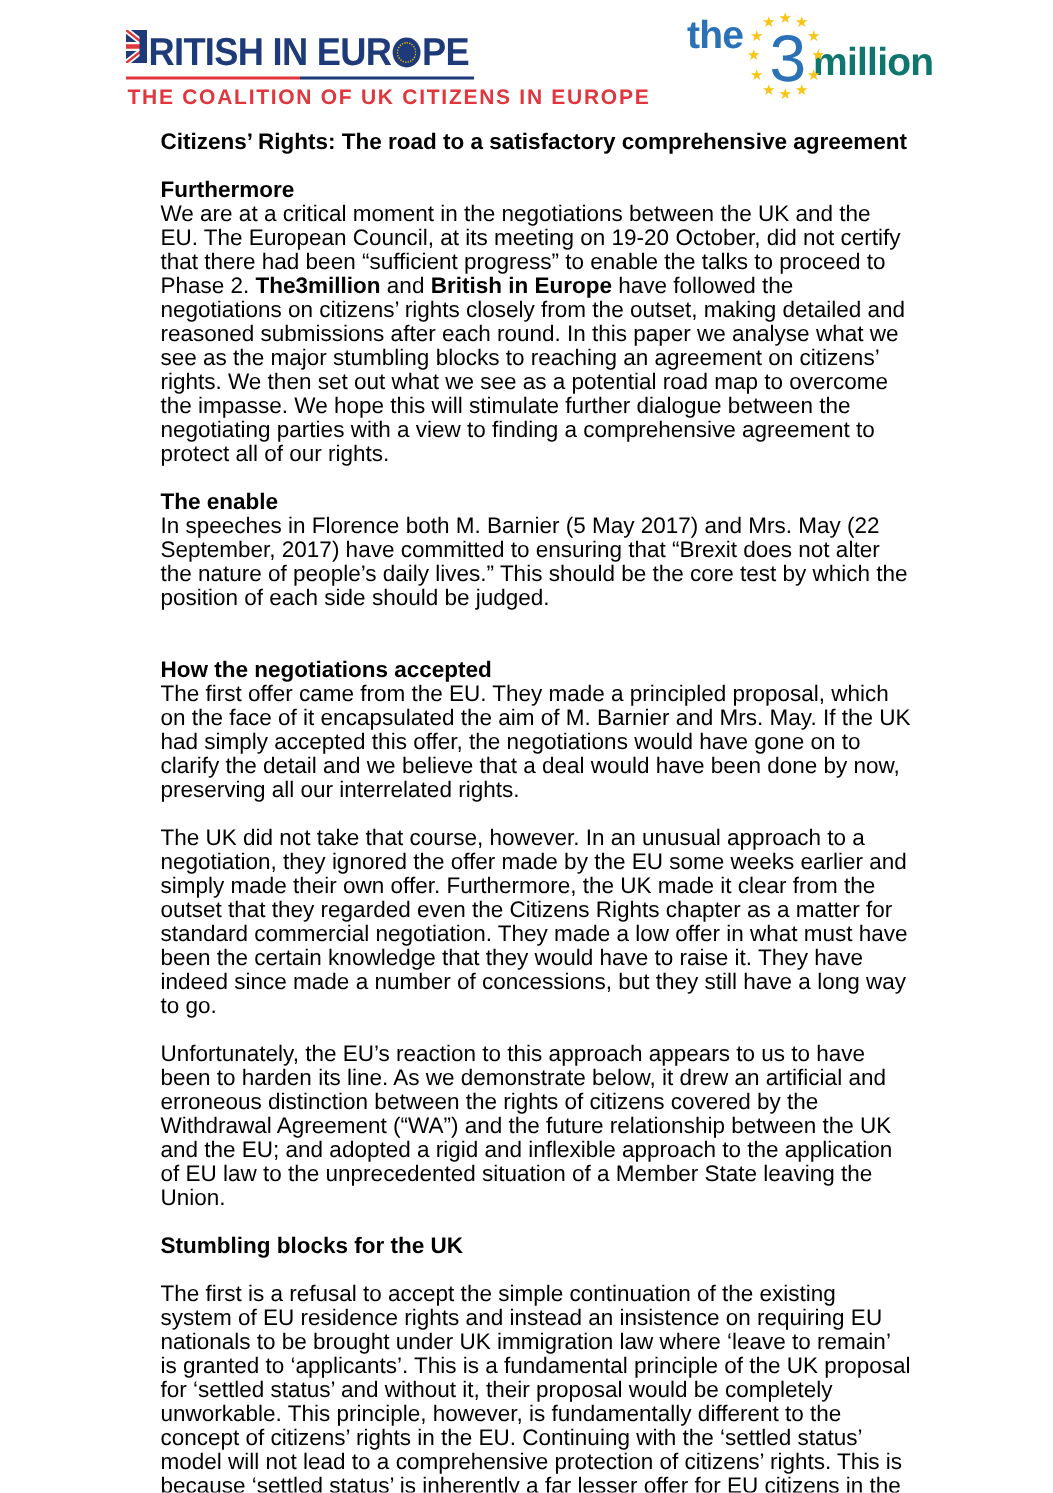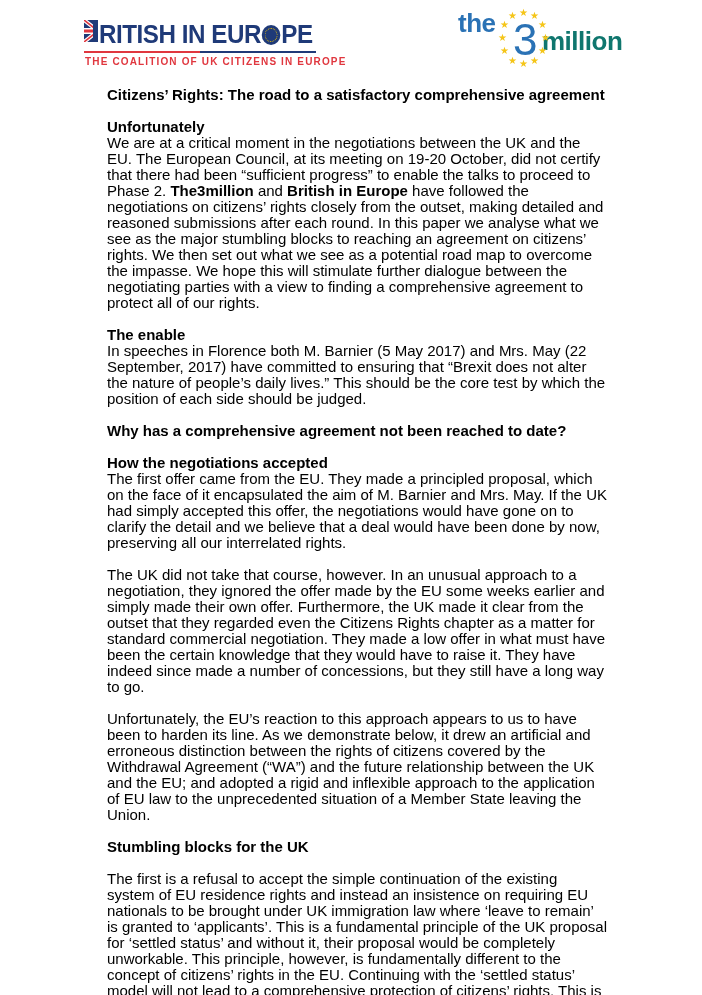--- a/index.html
+++ b/index.html
@@ -7,21 +7,21 @@
     body { position: relative; font-family: "Liberation Sans", sans-serif; color: #000; }
 
     
     .logo-bie { position: absolute; left: 84px; top: 20px; width: 236px; height: 48px; }
     .bie-title { position: absolute; left: 0; top: 0; height: 28px; display: flex; align-items: flex-start; }
     .bie-flag { width: 14px; height: 22px; position: relative; overflow: hidden; margin-right: 1px; }
     .bie-text { font-family: "Liberation Sans", sans-serif; font-weight: bold; font-size: 26px; color: #1f3a78; letter-spacing: -0.5px; line-height: 28px; transform: scaleX(0.93); transform-origin: left center; white-space: nowrap; }
     .bie-eu { display: inline-block; width: 20px; height: 20px; border-radius: 50%; background: #1f3a78; vertical-align: -2px; position: relative; margin: 0 1px; }
     .bie-eu::after { content: ""; position: absolute; left: 3px; top: 3px; width: 14px; height: 14px; border-radius: 50%; border: 1.5px dotted #f2c500; box-sizing: border-box; }
     .bie-rule { position: absolute; left: 0; top: 31px; width: 232px; height: 2px; background: linear-gradient(to right, #e0373f 0 50%, #1f3a78 50% 100%); }
-    .bie-sub { position: absolute; left: 1px; top: 36px; font-size: 10px; font-weight: bold; color: #e0373f; letter-spacing: 1.15px; white-space: nowrap; }
+    .bie-sub { position: absolute; left: 1px; top: 36px; font-size: 14px; font-weight: bold; color: #e0373f; letter-spacing: 1.15px; white-space: nowrap; }
 
     .logo-3m { position: absolute; left: 448px; top: 8px; width: 180px; height: 70px; }
     .m3-the { position: absolute; left: 10px; top: 0; font-size: 26px; font-weight: bold; color: #2a72b5; letter-spacing: -0.5px; }
     .m3-three { position: absolute; left: 65px; top: 10px; font-size: 44px; color: #2a72b5; line-height: 44px; }
     .m3-million { position: absolute; left: 94px; top: 18px; font-size: 26px; font-weight: bold; color: #0f766e; letter-spacing: -0.5px; }
     .star { position: absolute; color: #f5c518; font-size: 10px; line-height: 10px; }
 
     
     .doc { position: absolute; left: 107px; top: 87px; width: 500px; font-family: "Liberation Sans", sans-serif; font-size: 15px; line-height: 16px; }
     .doc p { margin: 0; }
@@ -68,29 +68,28 @@
     <span class="star" style="left:60px;top:48px;">★</span>
     <span class="star" style="left:71px;top:51px;">★</span>
     <span class="star" style="left:82px;top:48px;">★</span>
   </div>
 </div>
 
 <div class="doc">
   <p class="h-title">Citizens’ Rights: The road to a satisfactory comprehensive agreement</p>
   <div class="gap"></div>
 
-  <p class="h-sec">Unfortunately</p>
+  <p class="h-sec">Furthermore</p>
   <p><span>We are at a critical moment in the negotiations between the UK and the EU. The European Council, at its meeting on 19-20 October, did not certify that there had been “sufficient progress” to enable the talks to proceed to Phase 2.  </span><b>The3million</b><span> and </span><b>British in Europe</b><span> have followed the negotiations on citizens’ rights closely from the outset, making detailed and reasoned submissions after each round.  In this paper we analyse what we see as the major stumbling blocks to reaching an agreement on citizens’ rights.  We then set out what we see as a potential road map to overcome the impasse.  We hope this will stimulate further dialogue between the negotiating parties with a view to finding a comprehensive agreement to protect all of our rights.</span></p>
   <div class="gap"></div>
 
   <p class="h-sec">The enable</p>
   <p>In speeches in Florence both M. Barnier (5 May 2017) and Mrs. May (22 September, 2017) have committed to ensuring that “Brexit does not alter the nature of people’s daily lives.” This should be the core test by which the position of each side should be judged.</p>
   <div class="gap"></div>
 
-  <p class="h-sec">Why has a comprehensive agreement not been reached to date?</p>
   <div class="gap"></div>
 
   <p class="h-sec">How the negotiations accepted</p>
   <p>The first offer came from the EU.  They made a principled proposal, which on the face of it encapsulated the aim of M. Barnier and Mrs. May.  If the UK had simply accepted this offer, the negotiations would have gone on to clarify the detail and we believe that a deal would have been done by now, preserving all our interrelated rights.</p>
   <div class="gap"></div>
   <p>The UK did not take that course, however.   In an unusual approach to a negotiation, they ignored the offer made by the EU some weeks earlier and simply made their own offer. Furthermore, the UK made it clear from the outset that they regarded even the Citizens Rights chapter as a matter for standard commercial negotiation.  They made a low offer in what must have been the certain knowledge that they would have to raise it.  They have indeed since made a number of concessions, but they still have a long way to go.</p>
   <div class="gap"></div>
   <p>Unfortunately, the EU’s reaction to this approach appears to us to have been to harden its line.  As we demonstrate below, it drew an artificial and erroneous distinction between the rights of citizens covered by the Withdrawal Agreement (“WA”) and the future relationship between the UK and the EU; and adopted a rigid and inflexible approach to the application of EU law to the unprecedented situation of a Member State leaving the Union.</p>
   <div class="gap"></div>
 

